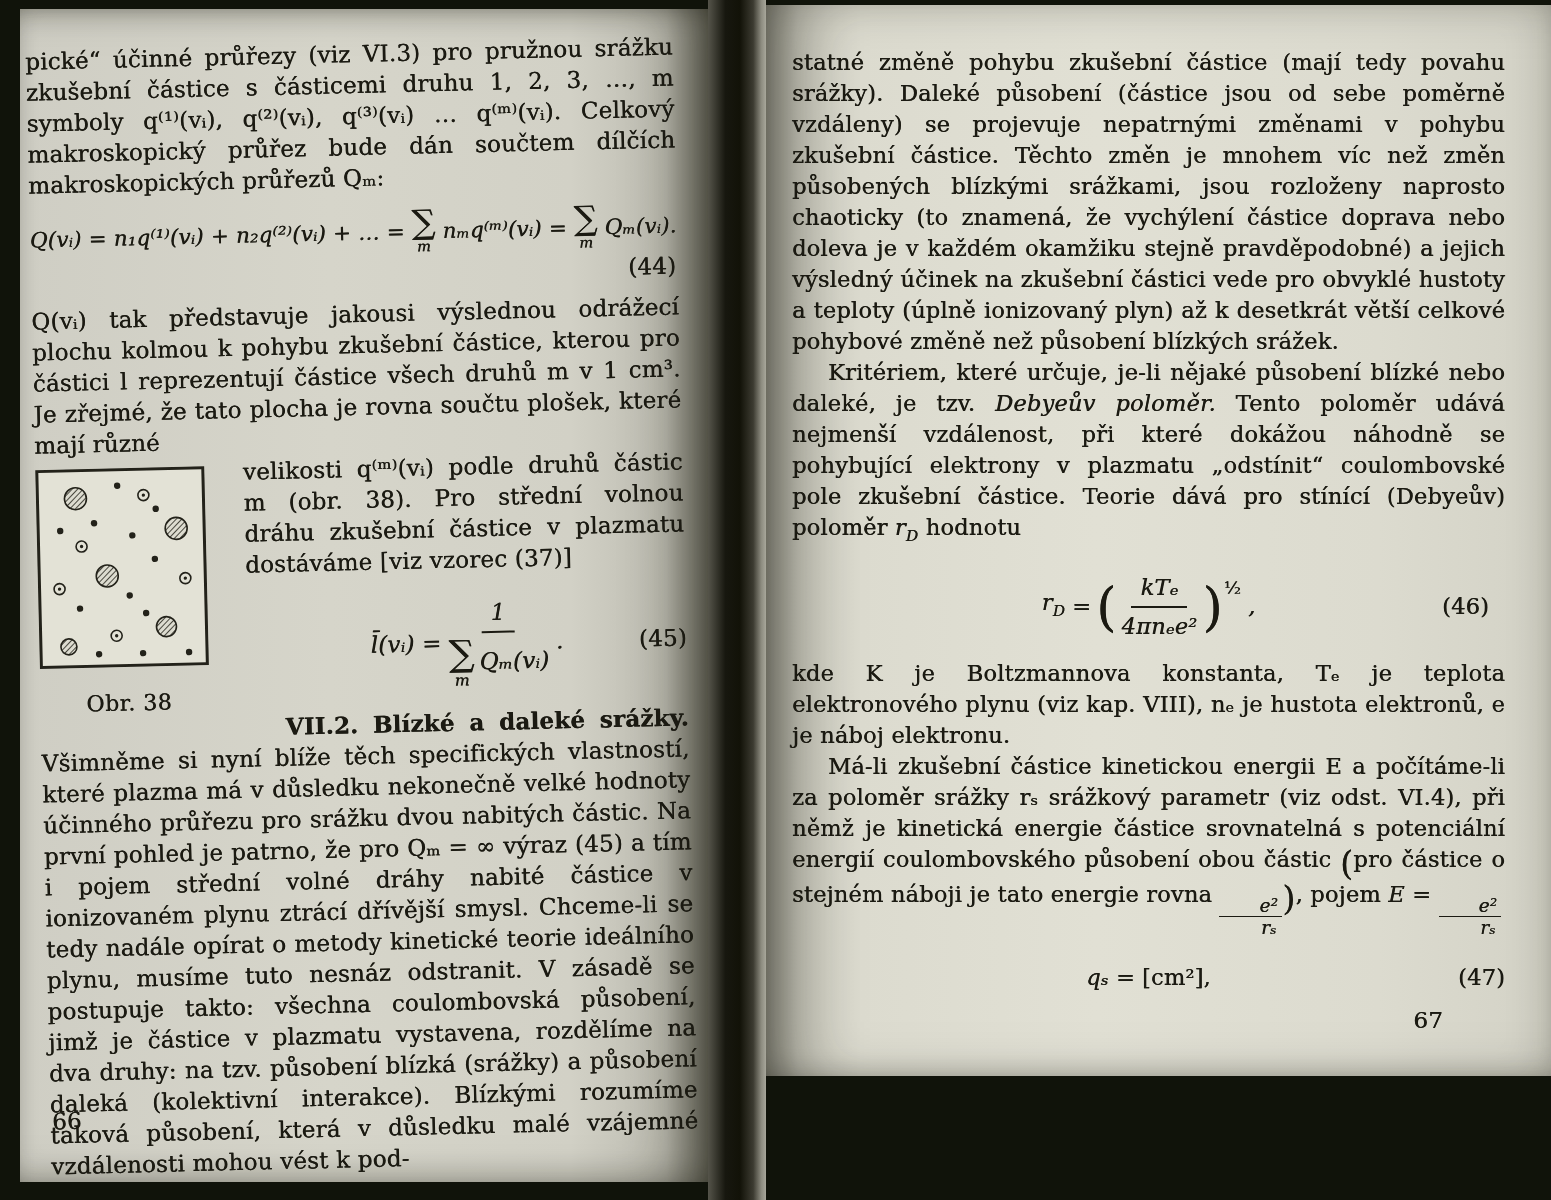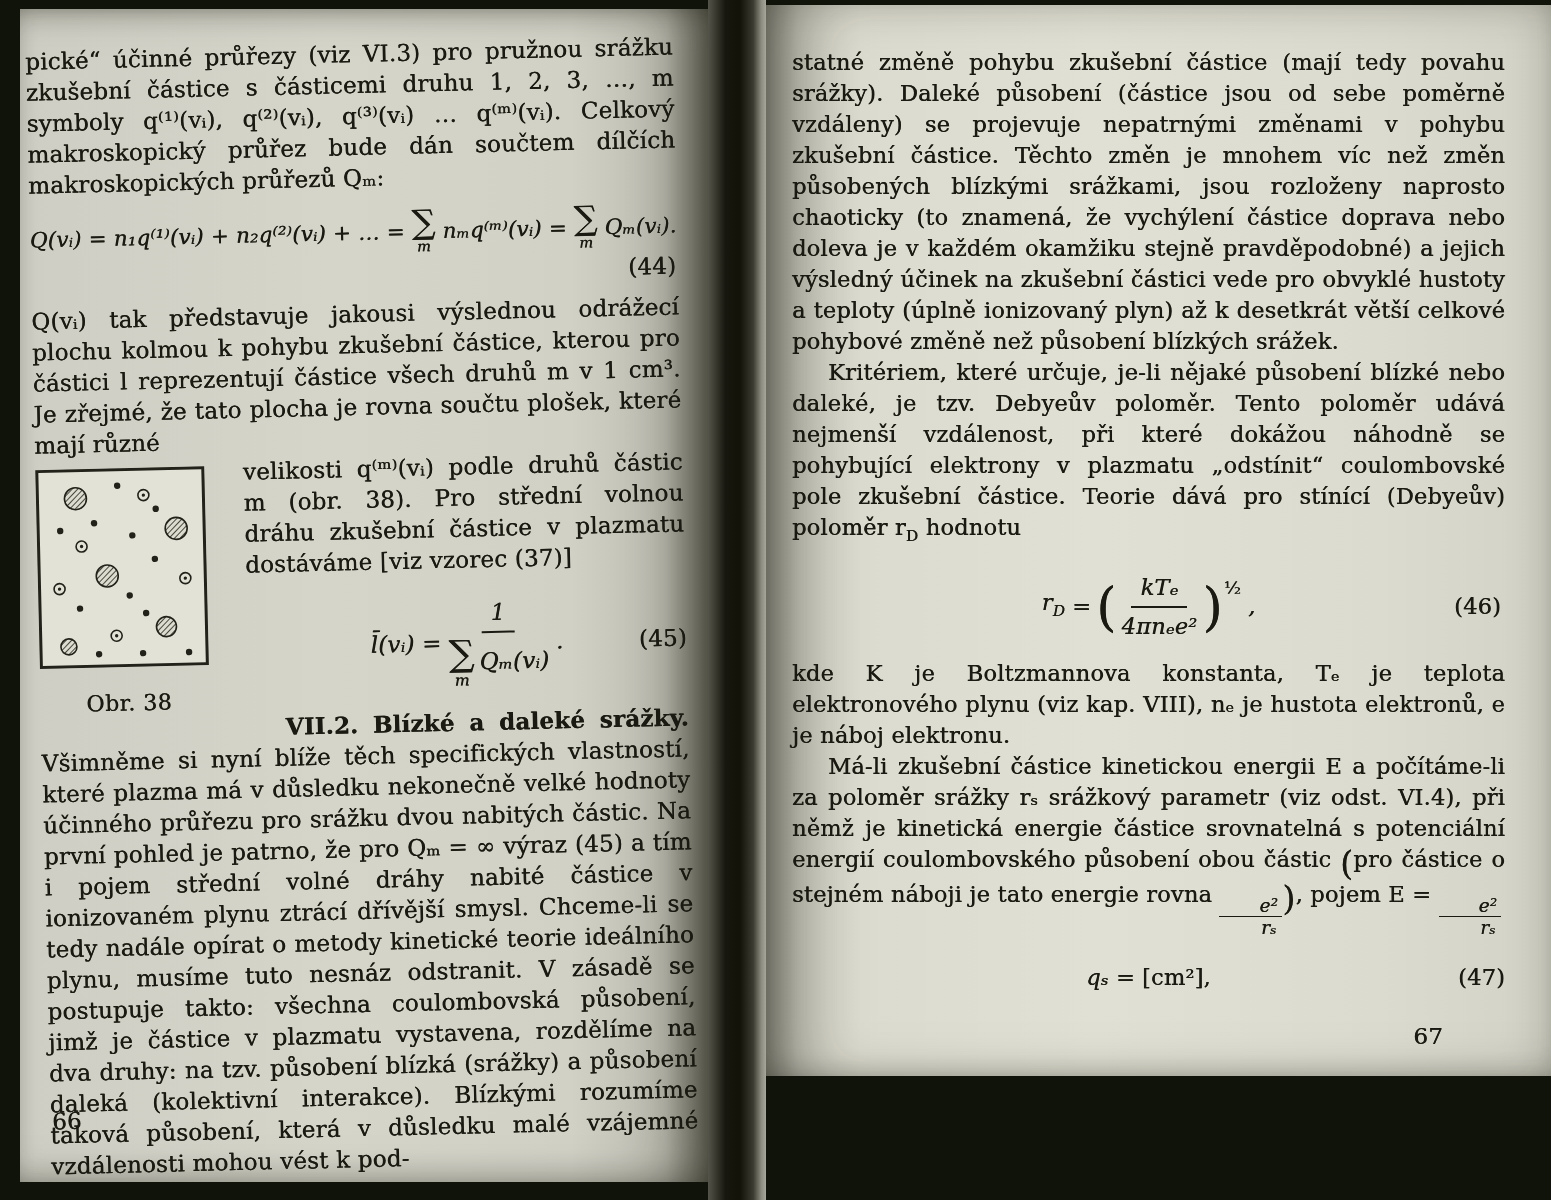--- a/index.html
+++ b/index.html
@@ -30,21 +30,21 @@
     font-size:23px; line-height:31px; letter-spacing:.2px;
     transform:rotate(-1.35deg); transform-origin:50% 42%;
   }
   .content-right {
     left:26px; right:46px; top:42px; bottom:0;
     font-size:22.5px; line-height:31px; letter-spacing:.2px;
   }
   .para { margin:0; text-align:justify; }
   .indent { text-indent:1.6em; }
   .heading { font-weight:bold; }
-  .it { }
+  .it { font-style:italic; }
 
   .equation { position:relative; display:flex; justify-content:center; align-items:center; font-style:italic; margin:15px 0 12px; }
   .eq-body { display:inline-flex; align-items:center; gap:7px; white-space:nowrap; }
   .eq-tag { position:absolute; right:0; font-style:normal; }
   .eq44 { font-size:.93em; margin-top:18px; }
   .eq44-wrap { margin:14px 0 6px; }
   .eq44-tagline { text-align:right; font-style:normal; margin:2px 2px 10px 0; }
 
   .frac { display:inline-flex; flex-direction:column; align-items:center; vertical-align:middle; }
   .frac .num { border-bottom:2px solid currentColor; padding:0 9px 3px; }
@@ -61,21 +61,21 @@
   .ifrac .fn { border-bottom:1.5px solid currentColor; padding:0 4px 1px; }
   .ifrac .fd { padding-top:1px;font-style:italic; }
   .ibigp { font-size:150%; vertical-align:-.25em; }
 
   .fig-float { float:left; width:178px; margin:8px 30px 6px 0; }
   .figbox { width:170px; }
   .figcaption { text-align:center; margin-top:12px; font-size:22px; letter-spacing:.5px; }
 
   .pageno { position:absolute; font-size:23px; text-shadow:.4px 0 0 currentColor; }
   .pageno-left { left:2px; bottom:52px; }
-  .pageno-right { right:62px; bottom:24px; }
+  .pageno-right { right:62px; bottom:40px; }
 
   sub { font-size:.68em; }
 </style>
 </head>
 <body>
 
 <div class="scan">
 
   <div class="page page-left">
     <div class="content content-left">
@@ -186,21 +186,21 @@
 
   <div class="page page-right">
     <div class="content content-right">
 
       <p class="para">statné změně pohybu zkušební částice (mají tedy povahu srážky). Daleké působení (částice jsou od sebe poměrně vzdáleny) se projevuje nepatrnými změnami v pohybu zkušební částice. Těchto změn je mnohem víc než změn působených blízkými srážkami, jsou rozloženy naprosto chaoticky (to znamená, že vychýlení částice doprava nebo doleva je v každém okamžiku stejně pravděpodobné) a jejich výsledný účinek na zkušební částici vede pro obvyklé hustoty a teploty (úplně ionizovaný plyn) až k desetkrát větší celkové pohybové změně než působení blízkých srážek.</p>
 
       <p class="para indent">
         <span>Kritériem, které určuje, je-li nějaké působení blízké nebo daleké, je tzv. </span><span class="it">Debyeův poloměr.</span><span> Tento poloměr udává nejmenší vzdálenost, při které dokážou náhodně se pohybující elektrony v plazmatu „odstínit“ coulombovské pole zkušební částice. Teorie dává pro stínící (Debyeův) poloměr </span><span class="it"><span>r</span><sub>D</sub></span><span> hodnotu</span>
       </p>
 
-      <div class="equation" style="margin:20px 4px 16px;">
+      <div class="equation" style="margin:20px 16px 16px;">
         <span class="eq-body">
           <span><span>r</span><sub>D</sub></span>
           <span>=</span>
           <span class="bigp noital">(</span>
           <span class="frac">
             <span class="num">kTₑ</span>
             <span class="den">4πnₑe²</span>
           </span>
           <span class="bigp noital">)</span>
             <sup class="exp noital">½</sup>

